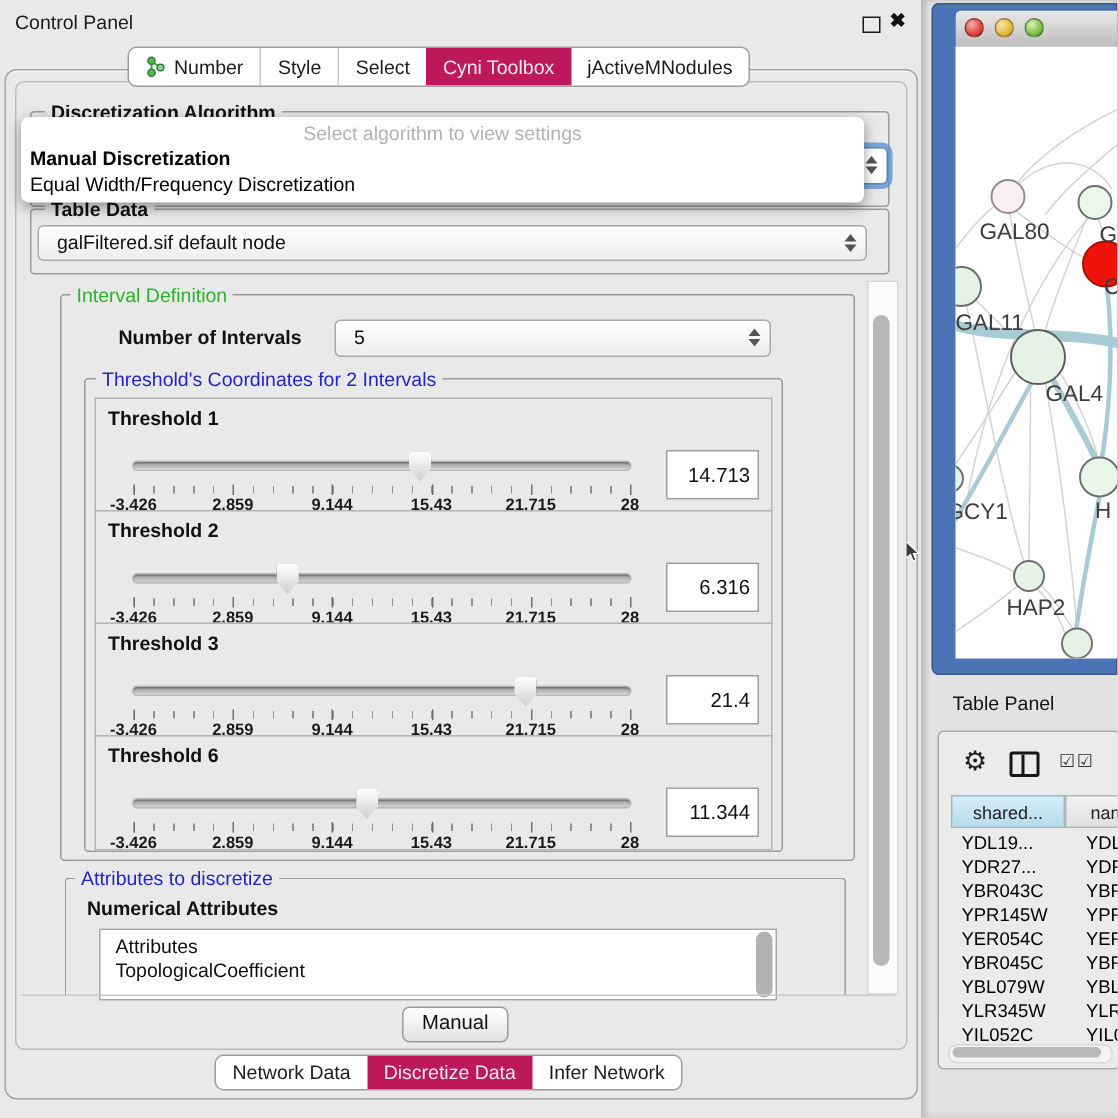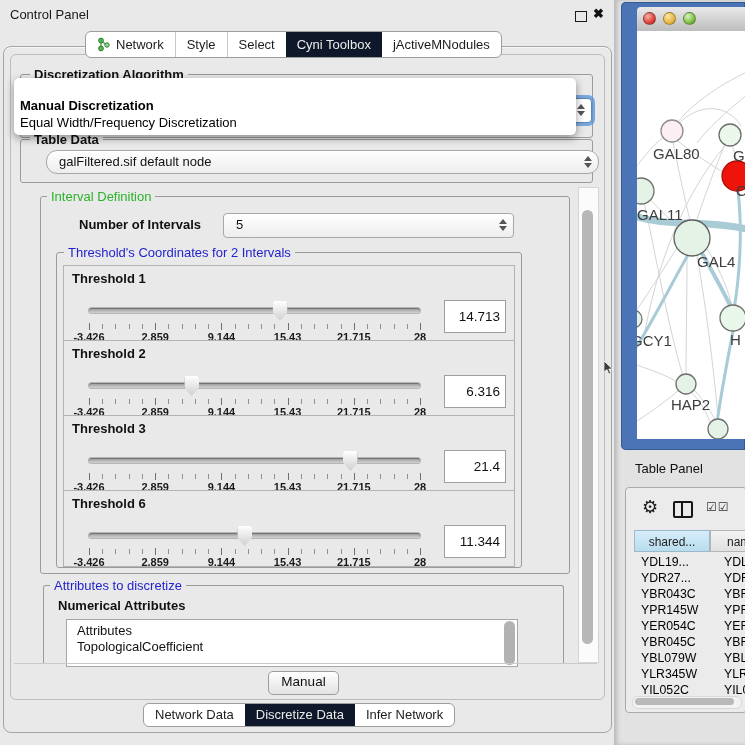--- a/index.html
+++ b/index.html
@@ -10,21 +10,21 @@
 
   
   #left-panel{left:0;top:0;width:614px;height:745px;background:#e9e9e9;}
   #panel-title{left:10px;top:7px;font-size:13px;color:#1a1a1a;}
   #float-btn{left:575px;top:11px;width:10px;height:9px;border:1.5px solid #1a1a1a;background:transparent;}
   #close-btn{left:593px;top:6px;font-size:13px;font-weight:bold;color:#111;}
 
   .tabbar{display:flex;background:#fff;border:1px solid #9d9d9d;border-radius:6px;overflow:hidden;z-index:30;}
   .tab{padding:0 11px;line-height:23px;font-size:13px;color:#1c1c1c;white-space:nowrap;display:flex;align-items:center;}
   .tab.sep{border-left:1px solid #c9c9c9;}
-  .tab.selected{background:#0f172a;color:#ebebe9;}
+  .tab.selected{background:#be185d;color:#ebebe9;}
   #top-tabbar{left:85px;top:31px;height:25px;}
   #bottom-tabbar{left:143px;top:703px;height:22px;}
   #bottom-tabbar .tab{line-height:20px;}
 
   #outer-panel{left:3px;top:46px;width:607px;height:685px;border:1px solid #a5a5a5;border-radius:8px;background:#e9e9e9;box-shadow:inset 0 1px 0 #f7f7f7;}
   #inner-panel{left:10px;top:54px;width:593px;height:644px;border:1px solid #bcbcbc;border-radius:6px;background:#e9e9e9;}
 
   
   .group{border:1px solid #9b9b9b;border-radius:3px;background:transparent;}
   .group-title{position:absolute;top:-8px;background:#e9e9e9;padding:0 4px;font-size:13px;white-space:nowrap;}
@@ -109,21 +109,21 @@
     <div class="tab">
       <span style="margin-right:6px;display:inline-flex;">
         <svg width="13" height="15" viewBox="0 0 13 15">
           <line x1="4" y1="4" x2="4" y2="11" stroke="#4aa34a" stroke-width="1.4"></line>
           <line x1="4" y1="4" x2="10" y2="8" stroke="#4aa34a" stroke-width="1.4"></line>
           <circle cx="4" cy="3.5" r="2.4" fill="#57b657" stroke="#2e7d2e"></circle>
           <circle cx="4" cy="11.5" r="2.4" fill="#57b657" stroke="#2e7d2e"></circle>
           <circle cx="10" cy="8" r="2.2" fill="#9fd49f" stroke="#2e7d2e"></circle>
         </svg>
       </span>
-      <span>Network</span>
+      <span>Number</span>
     </div>
     <div class="tab sep">
         <span>Style</span>
       </div>
     <div class="tab sep">
         <span>Select</span>
       </div>
     <div class="tab selected">
         <span>Cyni Toolbox</span>
       </div>
@@ -139,27 +139,28 @@
     <span class="group-title t-bold" style="left:9px;">Discretization Algorithm</span>
   </div>
   <div class="abs mac-combo focused" style="left:30px;top:98px;width:560px;height:23px;z-index:1;">
     <span class="stepper">
         <span class="up"></span>
         <span class="dn"></span>
       </span>
   </div>
 
   <div id="algo-popup" class="abs">
+    <div id="popup-prompt" class="abs">Select algorithm to view settings</div>
     <div class="abs popup-item" style="top:20px;font-weight:bold;">Manual Discretization</div>
     <div class="abs popup-item" style="top:37px;">Equal Width/Frequency Discretization</div>
   </div>
 
   <div class="abs group" style="left:20px;top:139px;width:571px;height:42px;">
     <span class="group-title t-bold" style="left:9px;">Table Data</span>
-    <div class="mac-combo" style="position:absolute;left:25px;top:10px;width:551px;height:22px;border-radius:11px;">
+    <div class="mac-combo" style="position:absolute;left:4px;top:10px;width:551px;height:22px;">
       <span class="combo-text">galFiltered.sif default node</span>
       <span class="stepper">
           <span class="up"></span>
           <span class="dn"></span>
         </span>
     </div>
   </div>
 
   <div id="main-scrollbar" class="abs">
     <div id="main-scroll-thumb" class="abs"></div>

